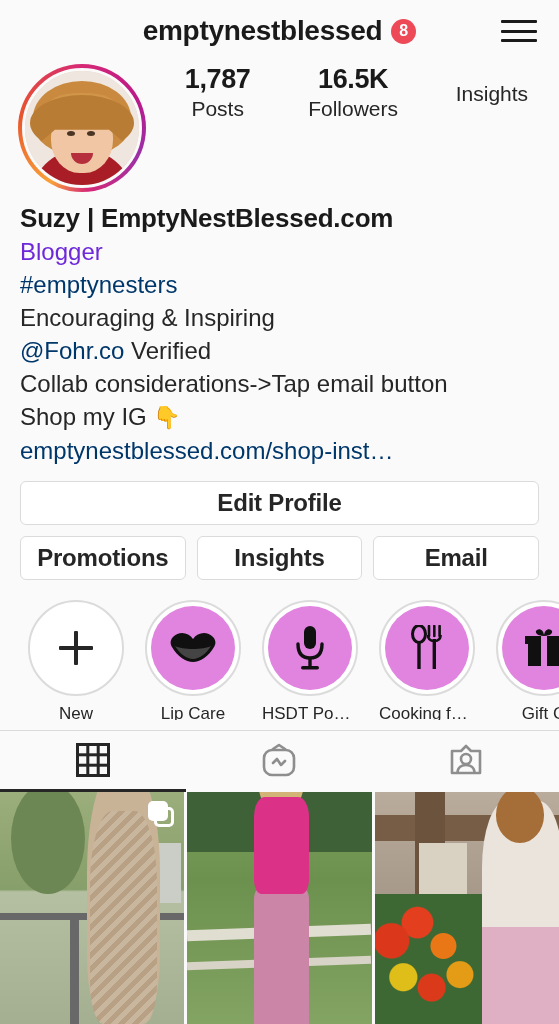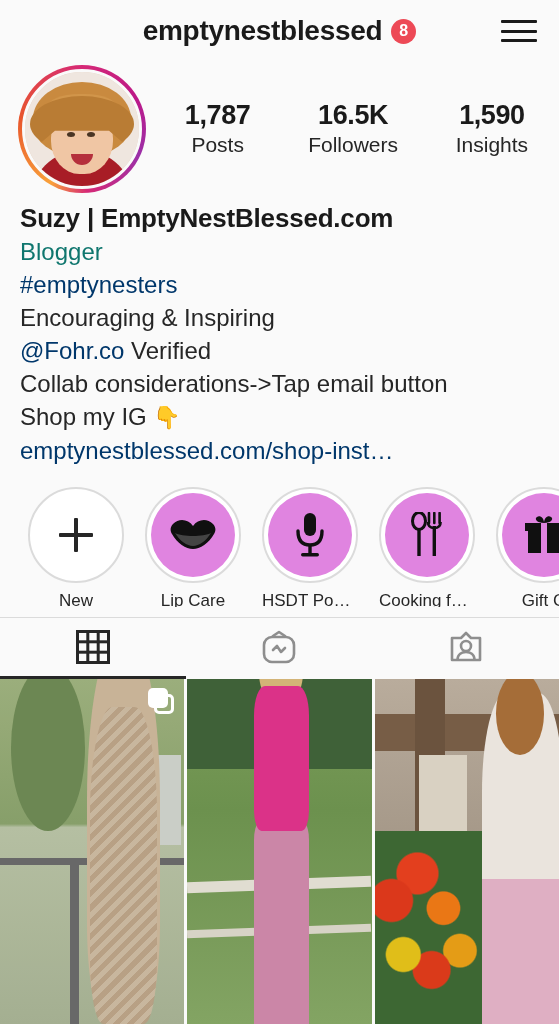--- a/index.html
+++ b/index.html
@@ -73,21 +73,21 @@
     display: block;
     height: 3px;
     width: 100%;
     background: #1a1a1a;
     border-radius: 1px;
   }
 
   
   .profile-header {
     display: flex;
-    align-items: center;
+    align-items: flex-start;
     padding: 2px 0 0 18px;
     height: 132px;
     flex: 0 0 132px;
   }
   .avatar-ring {
     width: 128px;
     height: 128px;
     border-radius: 50%;
     padding: 4px;
     background: conic-gradient(from 210deg,
@@ -183,21 +183,21 @@
     font-size: 24px;
     line-height: 33px;
     color: #262626;
   }
   .bio-name {
     font-weight: bold;
     font-size: 26px;
     letter-spacing: -0.2px;
     color: #1a1a1a;
   }
-  .bio-category { color: #0f766e; }
+  .bio-category { color: #6d28d9; }
   .bio-line { white-space: pre-wrap; }
   .bio-link, .bio-tag { color: #00376b; }
   .bio-emoji { font-size: 22px; }
   .bio-url {
     color: #00376b;
     cursor: pointer;
     display: block;
   }
 
   
@@ -419,37 +419,44 @@
     <div class="stats">
       <div class="stat">
         <div class="stat-value">1,787</div>
         <div class="stat-label">Posts</div>
       </div>
       <div class="stat">
         <div class="stat-value">16.5K</div>
         <div class="stat-label">Followers</div>
       </div>
       <div class="stat">
-        <div class="stat-value">1,590</div>
         <div class="stat-label">Insights</div>
       </div>
     </div>
   </div>
 
   <div class="bio">
     <div class="bio-name">Suzy | EmptyNestBlessed.com</div>
     <div class="bio-category">Blogger</div>
     <div class="bio-line bio-tag">#emptynesters</div>
     <div class="bio-line">Encouraging &amp; Inspiring</div>
     <div class="bio-line"><span class="bio-link">@Fohr.co</span><span> Verified</span></div>
     <div class="bio-line">Collab considerations-&gt;Tap email button</div>
     <div class="bio-line"><span>Shop my IG </span><span class="bio-emoji">👇</span></div>
     <div class="bio-url">emptynestblessed.com/shop-inst…</div>
   </div>
 
+  <div class="actions">
+    <div class="btn btn-wide">Edit Profile</div>
+    <div class="btn-row">
+      <div class="btn">Promotions</div>
+      <div class="btn">Insights</div>
+      <div class="btn">Email</div>
+    </div>
+  </div>
 
   <div class="highlights">
 
     <div class="hl">
       <div class="hl-circle">
         <div class="plus"></div>
       </div>
       <div class="hl-label">New</div>
 
     </div>

